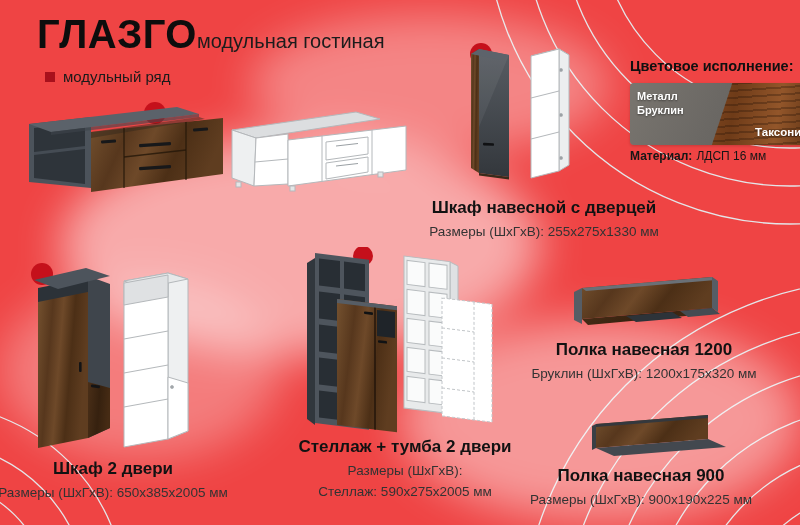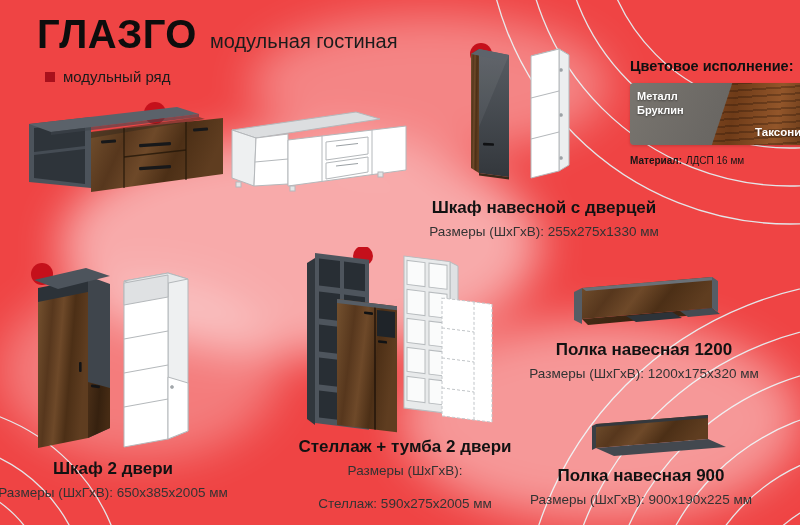--- a/index.html
+++ b/index.html
@@ -7,50 +7,50 @@
     position:relative;width:800px;height:525px;overflow:hidden;
     background:#ef4444;
     font-family:"Liberation Sans", sans-serif;
     color:#151515;
   }
   .bg-decor{position:absolute;left:0;top:0;width:800px;height:525px;}
 
   
   .header{position:absolute;left:37px;top:12px;display:flex;align-items:baseline;}
   .title{font-size:40px;font-weight:800;letter-spacing:.5px;color:#0d0d0d;line-height:1.1;}
-  .subtitle{font-size:20px;font-weight:500;color:#1c1c1c;margin-left:13px;}
+  .subtitle{font-size:20px;font-weight:500;color:#1c1c1c;}
   .tagline{position:absolute;left:37px;top:68px;display:flex;align-items:center;gap:8px;padding-left:8px;}
   .tagline .sq{width:10px;height:10px;background:#a8101c;}
   .tagline .txt{font-size:15px;font-weight:500;color:#1a1a1a;}
 
   
   .finish{position:absolute;left:630px;top:58px;width:164px;}
   .finish-title{font-size:14.5px;font-weight:700;color:#101010;margin-bottom:9px;}
   .swatch{position:relative;width:158px;height:62px;border-radius:4px;overflow:hidden;
           box-shadow:0 1px 3px rgba(0,0,0,.18);padding-left:28px;}
   .swatch .metal{position:absolute;inset:0;
       background:linear-gradient(115deg,#79756f 0%,#6b6864 45%,#5c5a57 100%);}
   .swatch .wood{position:absolute;inset:0;
       clip-path:polygon(55% 0,100% 0,100% 100%,44% 100%);
       background:
         repeating-linear-gradient(176deg,rgba(35,17,6,.30) 0 2px,rgba(0,0,0,0) 2px 7px),
         linear-gradient(100deg,#5e3517 0%,#8a4d22 30%,#6e3b18 55%,#93562a 78%,#5c3214 100%);}
   .swatch .lbl{position:absolute;color:#fff;font-weight:700;font-size:11px;line-height:1.3;
       text-shadow:0 1px 2px rgba(0,0,0,.45);}
   .swatch .lbl-metal{left:7px;top:6px;width:62px;}
   .swatch .lbl-wood{right:8px;bottom:5px;font-size:11.5px;}
-  .material{margin-top:10px;font-size:10px;color:#161616;white-space:nowrap;}
+  .material{margin-top:4px;font-size:12px;color:#161616;white-space:nowrap;}
   .material b{font-weight:700;}
   .material .val{margin-left:4px;font-weight:400;}
 
   
   .caption{position:absolute;text-align:center;}
   .p-name{font-size:17px;font-weight:700;color:#121212;line-height:1.2;}
   .p-size{font-size:13.5px;font-weight:400;color:#333;margin-top:6px;line-height:1.25;}
-  .p-size.tight{margin-top:16px;}
+  .p-size.tight{margin-top:4px;}
 
   .figure{position:absolute;}
   .figure svg{display:block;}
 </style>
 </head>
 <body>
 
 <div class="page">
 
   <svg width="0" height="0" style="position:absolute">
@@ -300,21 +300,21 @@
       <polygon points="14,47 144,36 150,41 20,53" fill="url(#woodd)"></polygon>
       <polygon points="58,44 104,40 114,46 68,50" fill="#2d3339"></polygon>
       <polygon points="6,20 14,16 14,52 6,48" fill="#565d65"></polygon>
       <polygon points="144,5 150,9 150,40 144,36" fill="#565d65"></polygon>
       <polygon points="112,39 144,36 152,42 120,45" fill="#454b52"></polygon>
     </svg>
   </div>
 
   <div class="caption" style="left:494px;top:340px;width:300px">
     <div class="p-name">Полка навесная 1200</div>
-    <div class="p-size">Размеры (ШхГхВ): 1200x175x320 мм</div>
+    <div class="p-size">Бруклин (ШхГхВ): 1200x175x320 мм</div>
   </div>
 
   <div class="figure" style="left:586px;top:412px">
     <svg width="140" height="46" viewBox="0 0 140 46">
       <polygon points="10,12 122,3 122,27 10,36" fill="url(#woodg)"></polygon>
       <polygon points="10,12 122,3 122,6 10,15" fill="#34383d"></polygon>
       <polygon points="6,14 10,12 10,36 6,38" fill="#3a3f45"></polygon>
       <polygon points="10,36 122,27 140,35 28,44" fill="#43484f"></polygon>
     </svg>
   </div>

